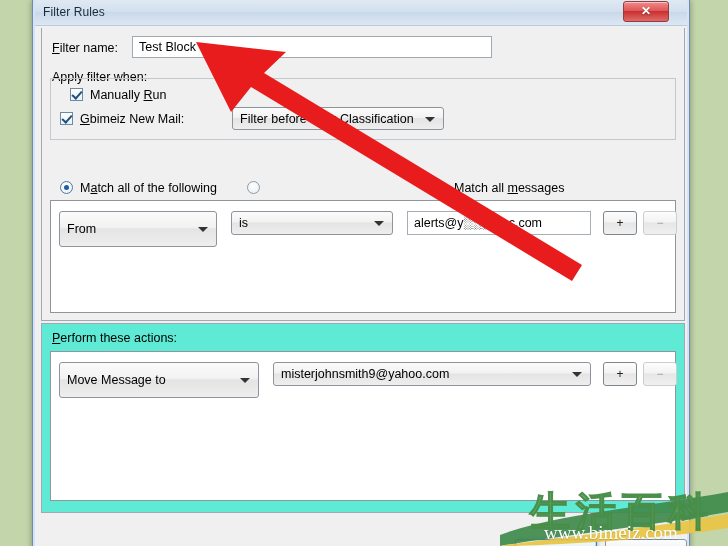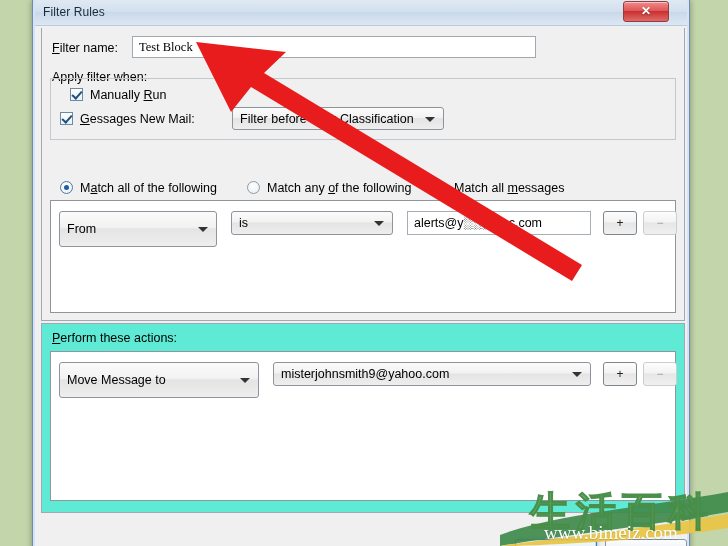--- a/index.html
+++ b/index.html
@@ -121,29 +121,29 @@
   #filter-name-label {
     position: absolute;
     left: 2px; top: 5px;
     font-size: 12.5px;
     color: #000;
   }
   #filter-name-input {
     position: absolute;
     left: 82px;
     top: 0;
-    width: 404px;
+    width: 360px;
     height: 22px;
     background: #ffffff;
     border: 1px solid #a0a8b0;
     box-sizing: border-box;
     font-size: 12.5px;
     color: #000;
     padding: 3px 6px;
-    font-family: Liberation Serif, serif;
+    font-family: Liberation Sans, sans-serif;
   }
 
   
   #apply-group-title {
     position: absolute;
     left: 10px;
     top: 42px;
     font-size: 12.5px;
     color: #000;
   }
@@ -473,34 +473,34 @@
       </div>
 
       <div id="apply-group-title">Apply filter when:</div>
       <div id="apply-group-box"></div>
 
       <div class="checkbox-row" id="cb-manually-run">
         <span class="cb-box checked"></span><span><span>Manually </span><span class="u">R</span><span>un</span></span>
       </div>
 
       <div class="checkbox-row" id="cb-getting-mail">
-        <span class="cb-box checked"></span><span><span class="u">G</span><span>essages New Mail:</span></span>
+        <span class="cb-box checked"></span><span><span class="u">G</span><span>bimeiz New Mail:</span></span>
       </div>
 
       <div class="combo" id="combo-getting-mail">
         <span class="combo-text">Filter before Junk Classification</span>
         <span class="combo-arrow"></span>
       </div>
 
       <div class="radio-row" id="radio-all-following">
         <span class="rb selected"></span><span><span>M</span><span class="u">a</span><span>tch all of the following</span></span>
       </div>
 
       <div class="radio-row" id="radio-any-following">
-        <span class="rb"></span><span><span>Match any </span><span class="u">o</span><span>f the following</span></span>
+        <span class="rb"></span>
       </div>
 
       <div class="radio-row" id="radio-all-messages">
         <span class="rb"></span><span><span>Match all </span><span class="u">m</span><span>essages</span></span>
       </div>
 
       <div id="conditions-panel">
         <div id="cond-row">
           <div class="combo" id="combo-cond-field">
             <span class="combo-text">From</span>

